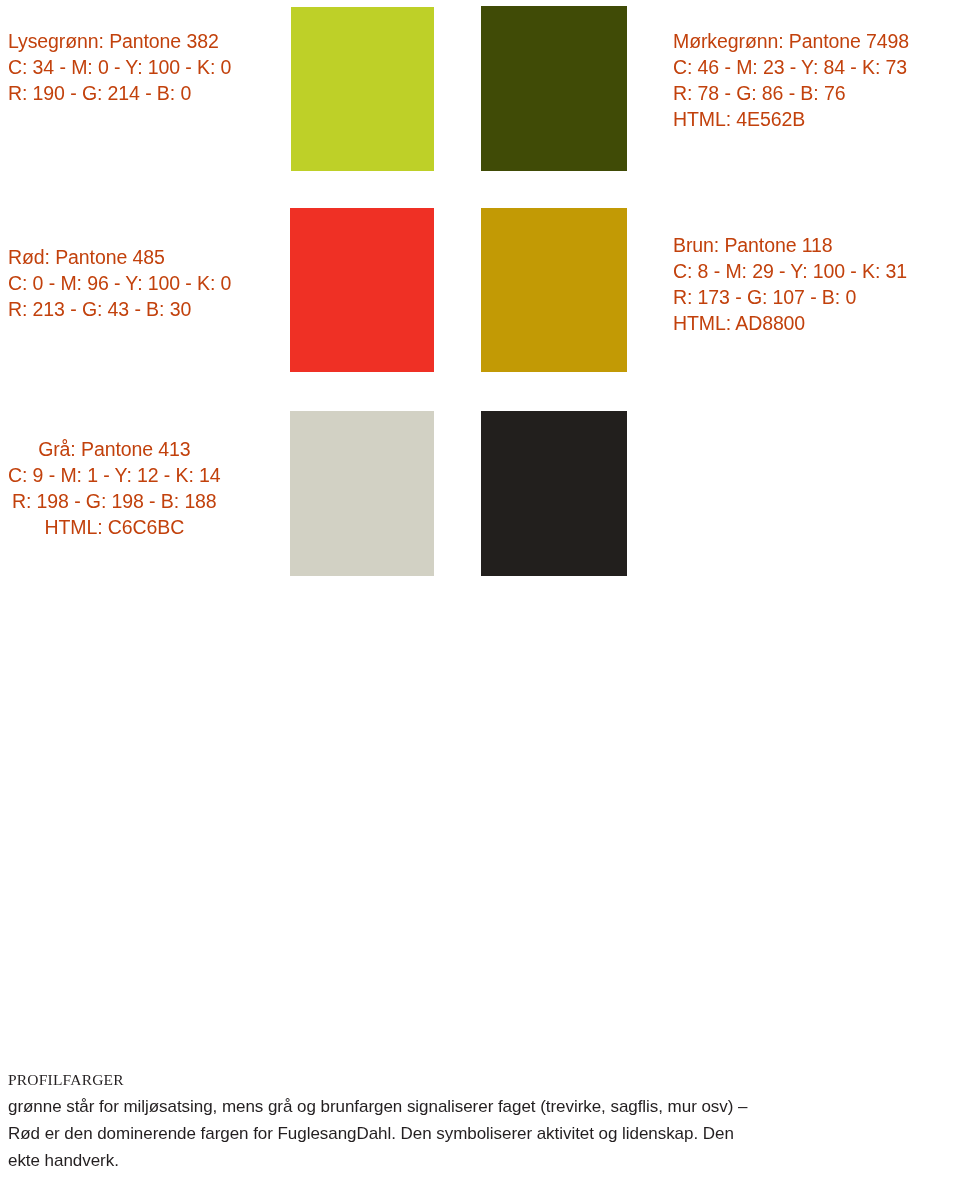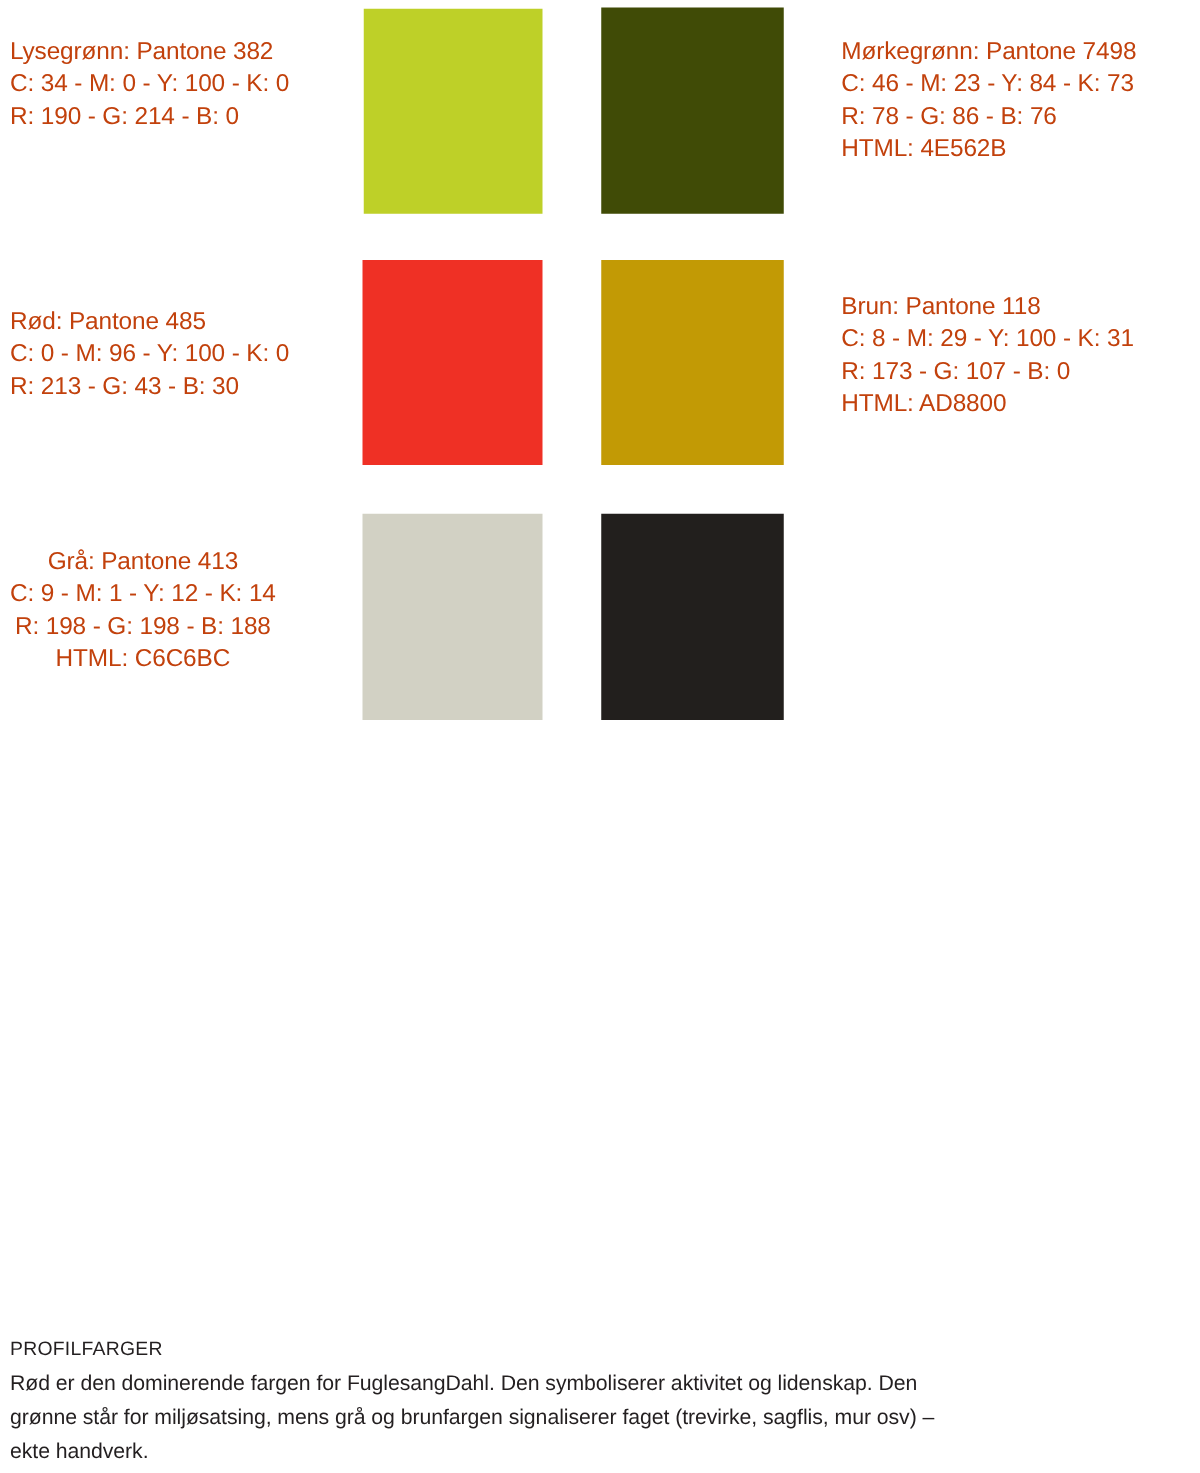--- a/index.html
+++ b/index.html
@@ -60,20 +60,21 @@
     left: 8px;
     top: 1066px;
     width: 944px;
   }
   .footer-heading {
     font-size: 15.5px;
     line-height: 27px;
     letter-spacing: 0.2px;
     color: #231f20;
     white-space: nowrap;
+    font-family: Liberation Serif, serif;
   }
   .footer-body {
     font-size: 17px;
     line-height: 27px;
     letter-spacing: -0.05px;
     color: #231f20;
   }
   .footer-body .line {
     display: block;
     white-space: nowrap;
@@ -122,19 +123,19 @@
     <span class="line">R: 198 - G: 198 - B: 188</span>
     <span class="line">HTML: C6C6BC</span>
   </div>
 
   <div class="swatch sw-gra" style="background-color: rgb(210, 209, 196);"></div>
   <div class="swatch sw-sort" style="background-color: rgb(34, 31, 29);"></div>
 
   <div class="footer">
     <div class="footer-heading">PROFILFARGER</div>
     <div class="footer-body">
+      <span class="line">grønne står for miljøsatsing, mens grå og brunfargen signaliserer faget (trevirke, sagflis, mur osv) –</span>
       <span class="line">Rød er den dominerende fargen for FuglesangDahl. Den symboliserer aktivitet og lidenskap. Den</span>
-      <span class="line">grønne står for miljøsatsing, mens grå og brunfargen signaliserer faget (trevirke, sagflis, mur osv) –</span>
       <span class="line">ekte handverk.</span>
     </div>
   </div>
 
 </div>
 
 </body></html>

